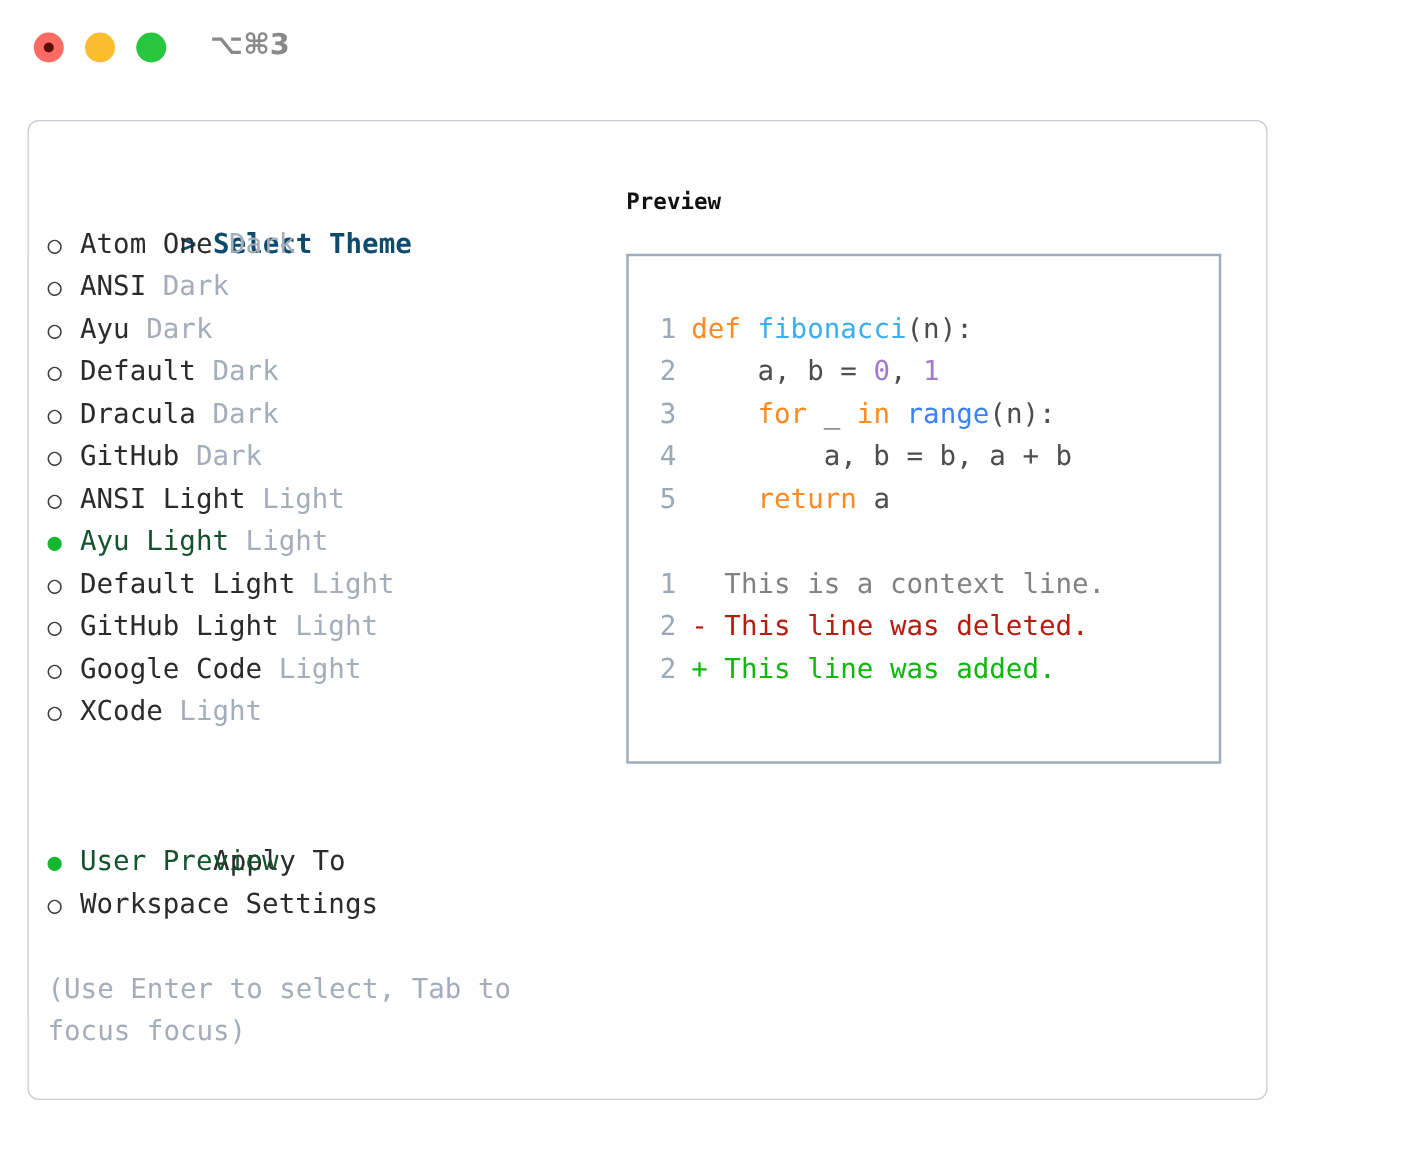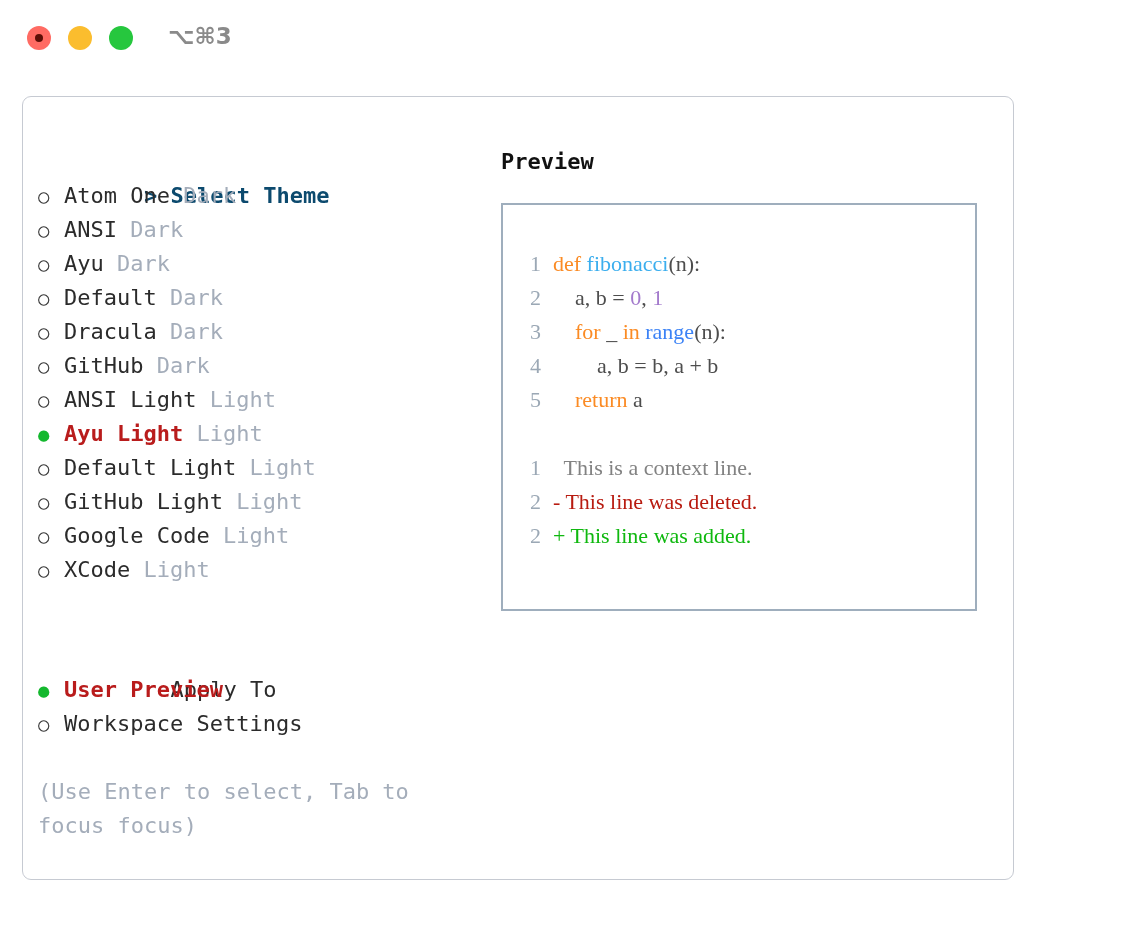--- a/index.html
+++ b/index.html
@@ -107,21 +107,21 @@
   .bullet-empty::before {
     content: "\25CB";
     color: #3a3a3a;
     font-size: 19px;
   }
   .bullet-filled::before {
     content: "\25CF";
     color: #14B82E;
     font-size: 19px;
   }
-  .row.selected .label { color: #b91c1c; font-weight: bold; }
+  .row.selected .label { color: #14532d; }
   .label { color: #2b2b2b; }
   .tag   { color: #A4ADBA; }
 
   .spacer-lg { height: 52px; }
   .spacer-sm { height: 34px; }
 
   .hint {
     font-size: 22px;
     line-height: 34px;
     color: #A4ADBA;
@@ -129,35 +129,34 @@
     white-space: pre-wrap;
   }
 
   
   .right-col {
     position: absolute;
     left: 478px; top: 48px;
     width: 500px;
   }
   .preview-title {
-    font-size: 22px;
+    font-size: 18px;
     line-height: 34px;
     font-weight: bold;
     color: #111111;
     white-space: pre;
   }
   .preview-box {
     margin-top: 24px;
     width: 476px;
     height: 408px;
     border: 2px solid #9FAEBD;
     box-sizing: border-box;
     background: #ffffff;
     position: relative;
-    font-family: Liberation Serif, serif;
   }
   .code {
     position: absolute;
     left: 16px; top: 42px;
     font-size: 22px;
     line-height: 34px;
     white-space: pre;
   }
   .code .ln {
     display: inline-block;

